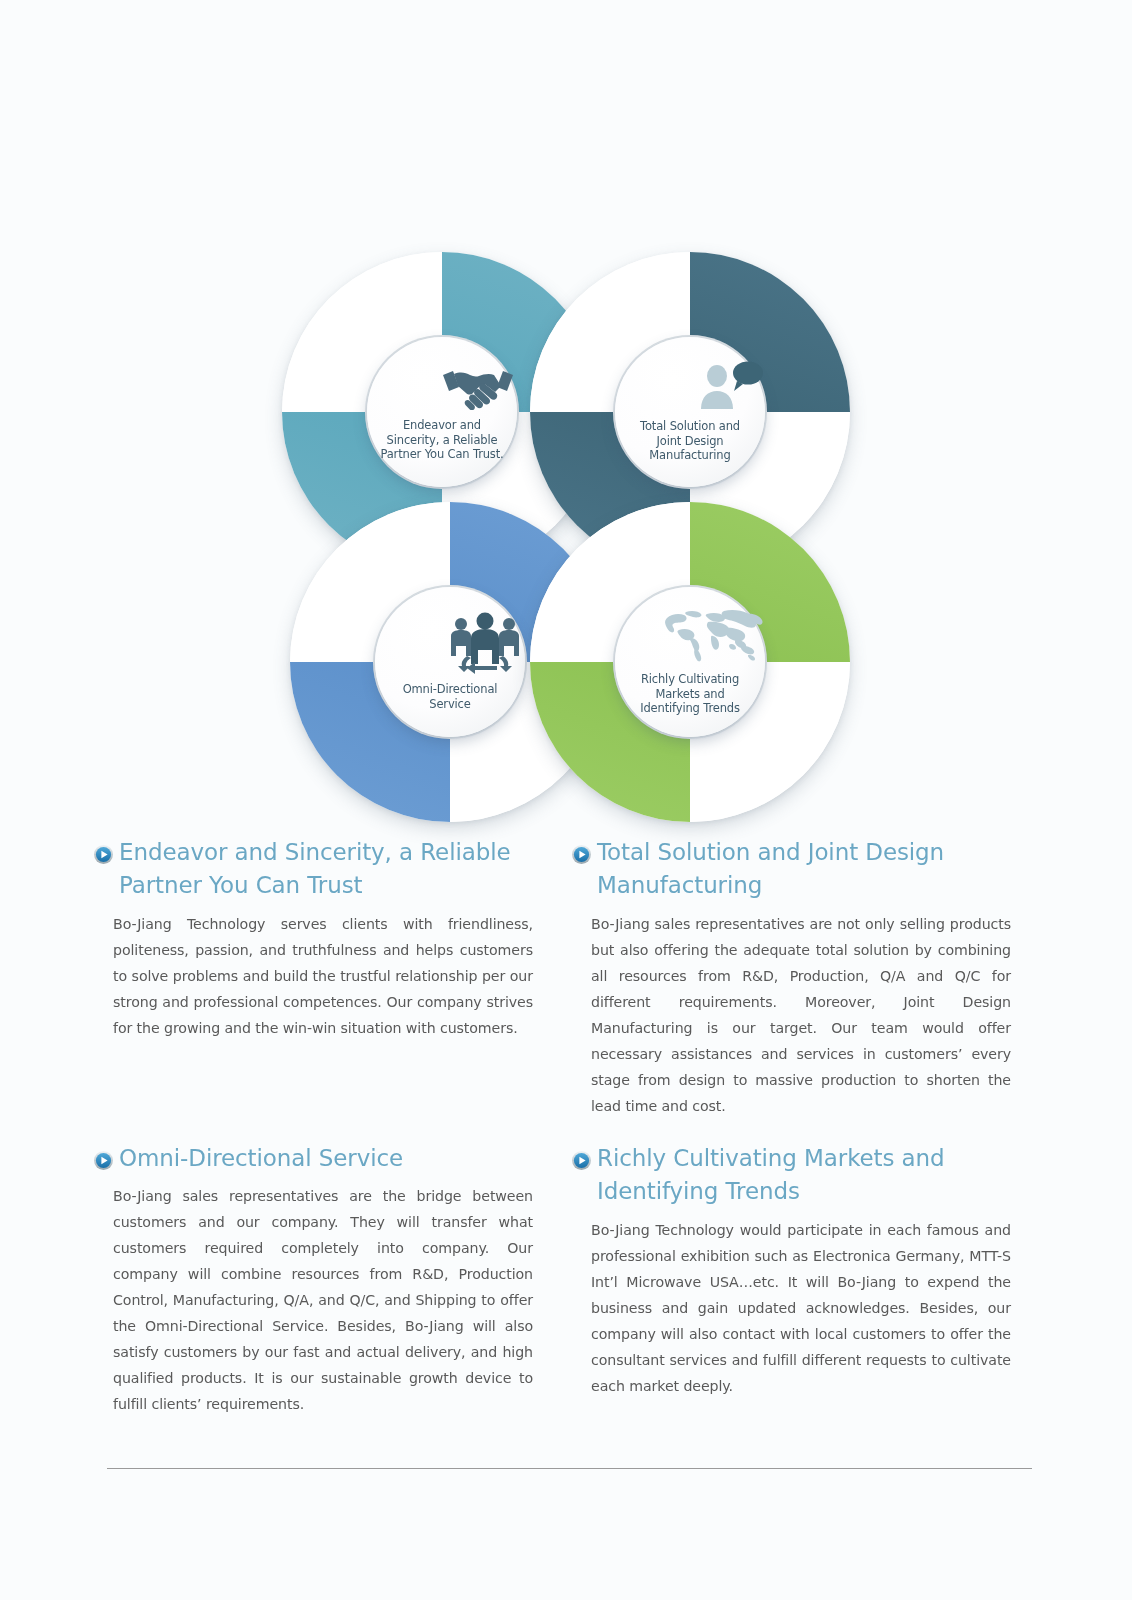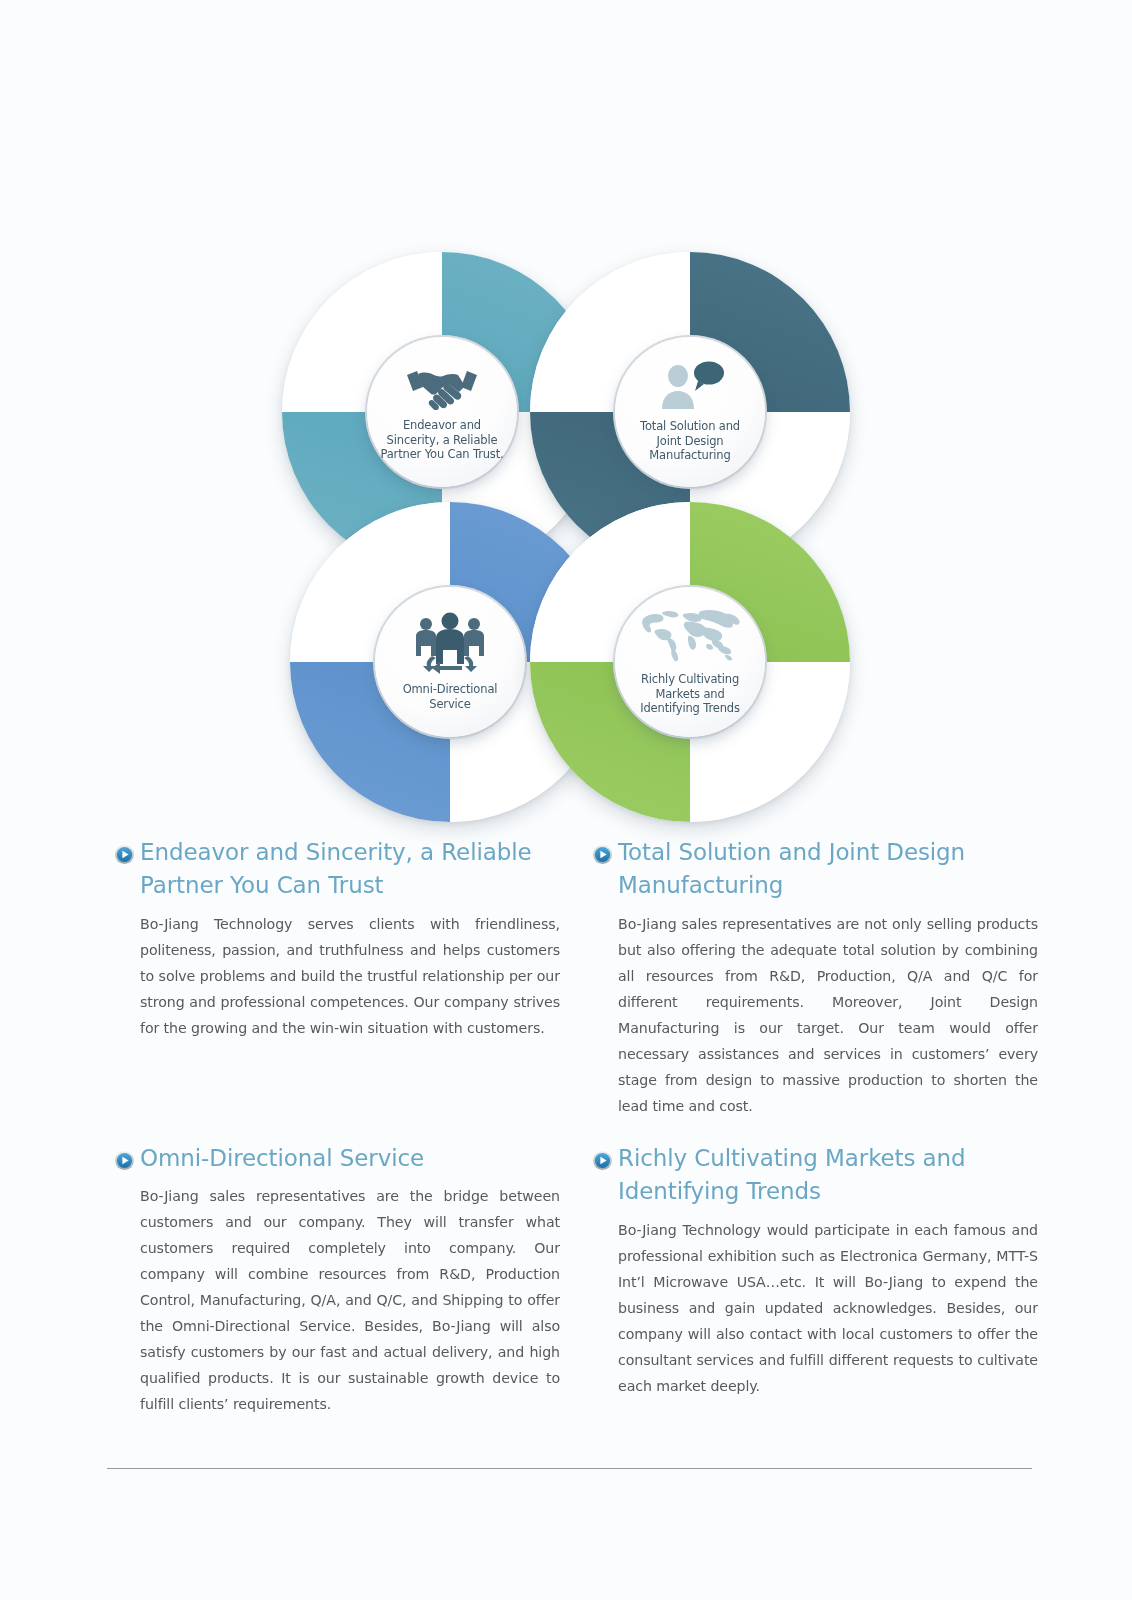--- a/index.html
+++ b/index.html
@@ -74,21 +74,21 @@
     position:absolute;left:26%;top:26%;width:48%;height:48%;
     border-radius:50%;
     background:#fafcfd;
     box-shadow:inset 0 3px 9px rgba(60,80,100,.22);
   }
   .inner-circle{
     position:absolute;left:26.5%;top:26.5%;width:47%;height:47%;
     border-radius:50%;
     background:radial-gradient(circle at 38% 28%, #ffffff 0%, #fdfdfe 55%, #eceff1 100%);
     box-shadow:0 6px 14px rgba(60,85,110,.25), 0 1px 3px rgba(60,85,110,.18);
-    display:flex;flex-direction:column;align-items:center;justify-content:center;
+    display:flex;flex-direction:column;align-items:flex-end;justify-content:center;
     text-align:center;
   }
   .inner-icon{display:block;margin-bottom:4px;}
   .inner-label{
     font-size:11.5px;line-height:1.28;color:#3f5a6b;
     font-family:"DejaVu Sans", sans-serif;
     padding:0 12px;letter-spacing:-.15px;
   }
   .cols{position:absolute;left:107px;top:0;width:925px;}
   .blk{position:absolute;width:445px;}
@@ -98,21 +98,21 @@
     flex:0 0 auto;width:19px;height:19px;margin-top:9px;margin-right:6px;
     position:relative;
   }
   .bullet svg{display:block;}
   .sec-title{
     font-family:"DejaVu Sans", sans-serif;
     font-size:23px;line-height:1.45;color:#6aa7c4;font-weight:400;
     letter-spacing:-.1px;
   }
   .sec-body{
-    margin-top:9px;margin-left:25px;width:420px;
+    margin-top:9px;margin-left:19px;width:420px;
     font-family:"DejaVu Sans", sans-serif;
     font-size:14.2px;line-height:1.83;color:#595959;
     text-align:justify;
     letter-spacing:-.1px;
   }
   .hrule-bottom{
     position:absolute;left:107px;top:1468px;width:925px;height:1px;
     background:#9a9a9a;
   }
 </style>
@@ -267,21 +267,21 @@
               <path d="M70 36 C73 36 75 38 75 40 C75 42 72 42 70 41 C68 40 67 36 70 36 Z"></path>
             </g>
           </svg>
         </span>
         <span class="inner-label">Richly Cultivating Markets and Identifying Trends</span>
       </div>
     </div>
 
   </div>
 
-  <div class="cols" style="position:absolute;left:115px;top:836px;width:925px;height:640px;">
+  <div class="cols" style="position:absolute;left:94px;top:836px;width:925px;height:640px;">
 
     <div class="blk" style="left:0;top:0;">
       <div class="head-row">
         <span class="bullet">
           <svg width="19" height="19" viewBox="0 0 19 19">
             <defs>
               <linearGradient id="bg1" x1="0" y1="0" x2="0" y2="1">
                 <stop offset="0" stop-color="#eef3f6"></stop>
                 <stop offset="1" stop-color="#9aa7ae"></stop>
               </linearGradient>

